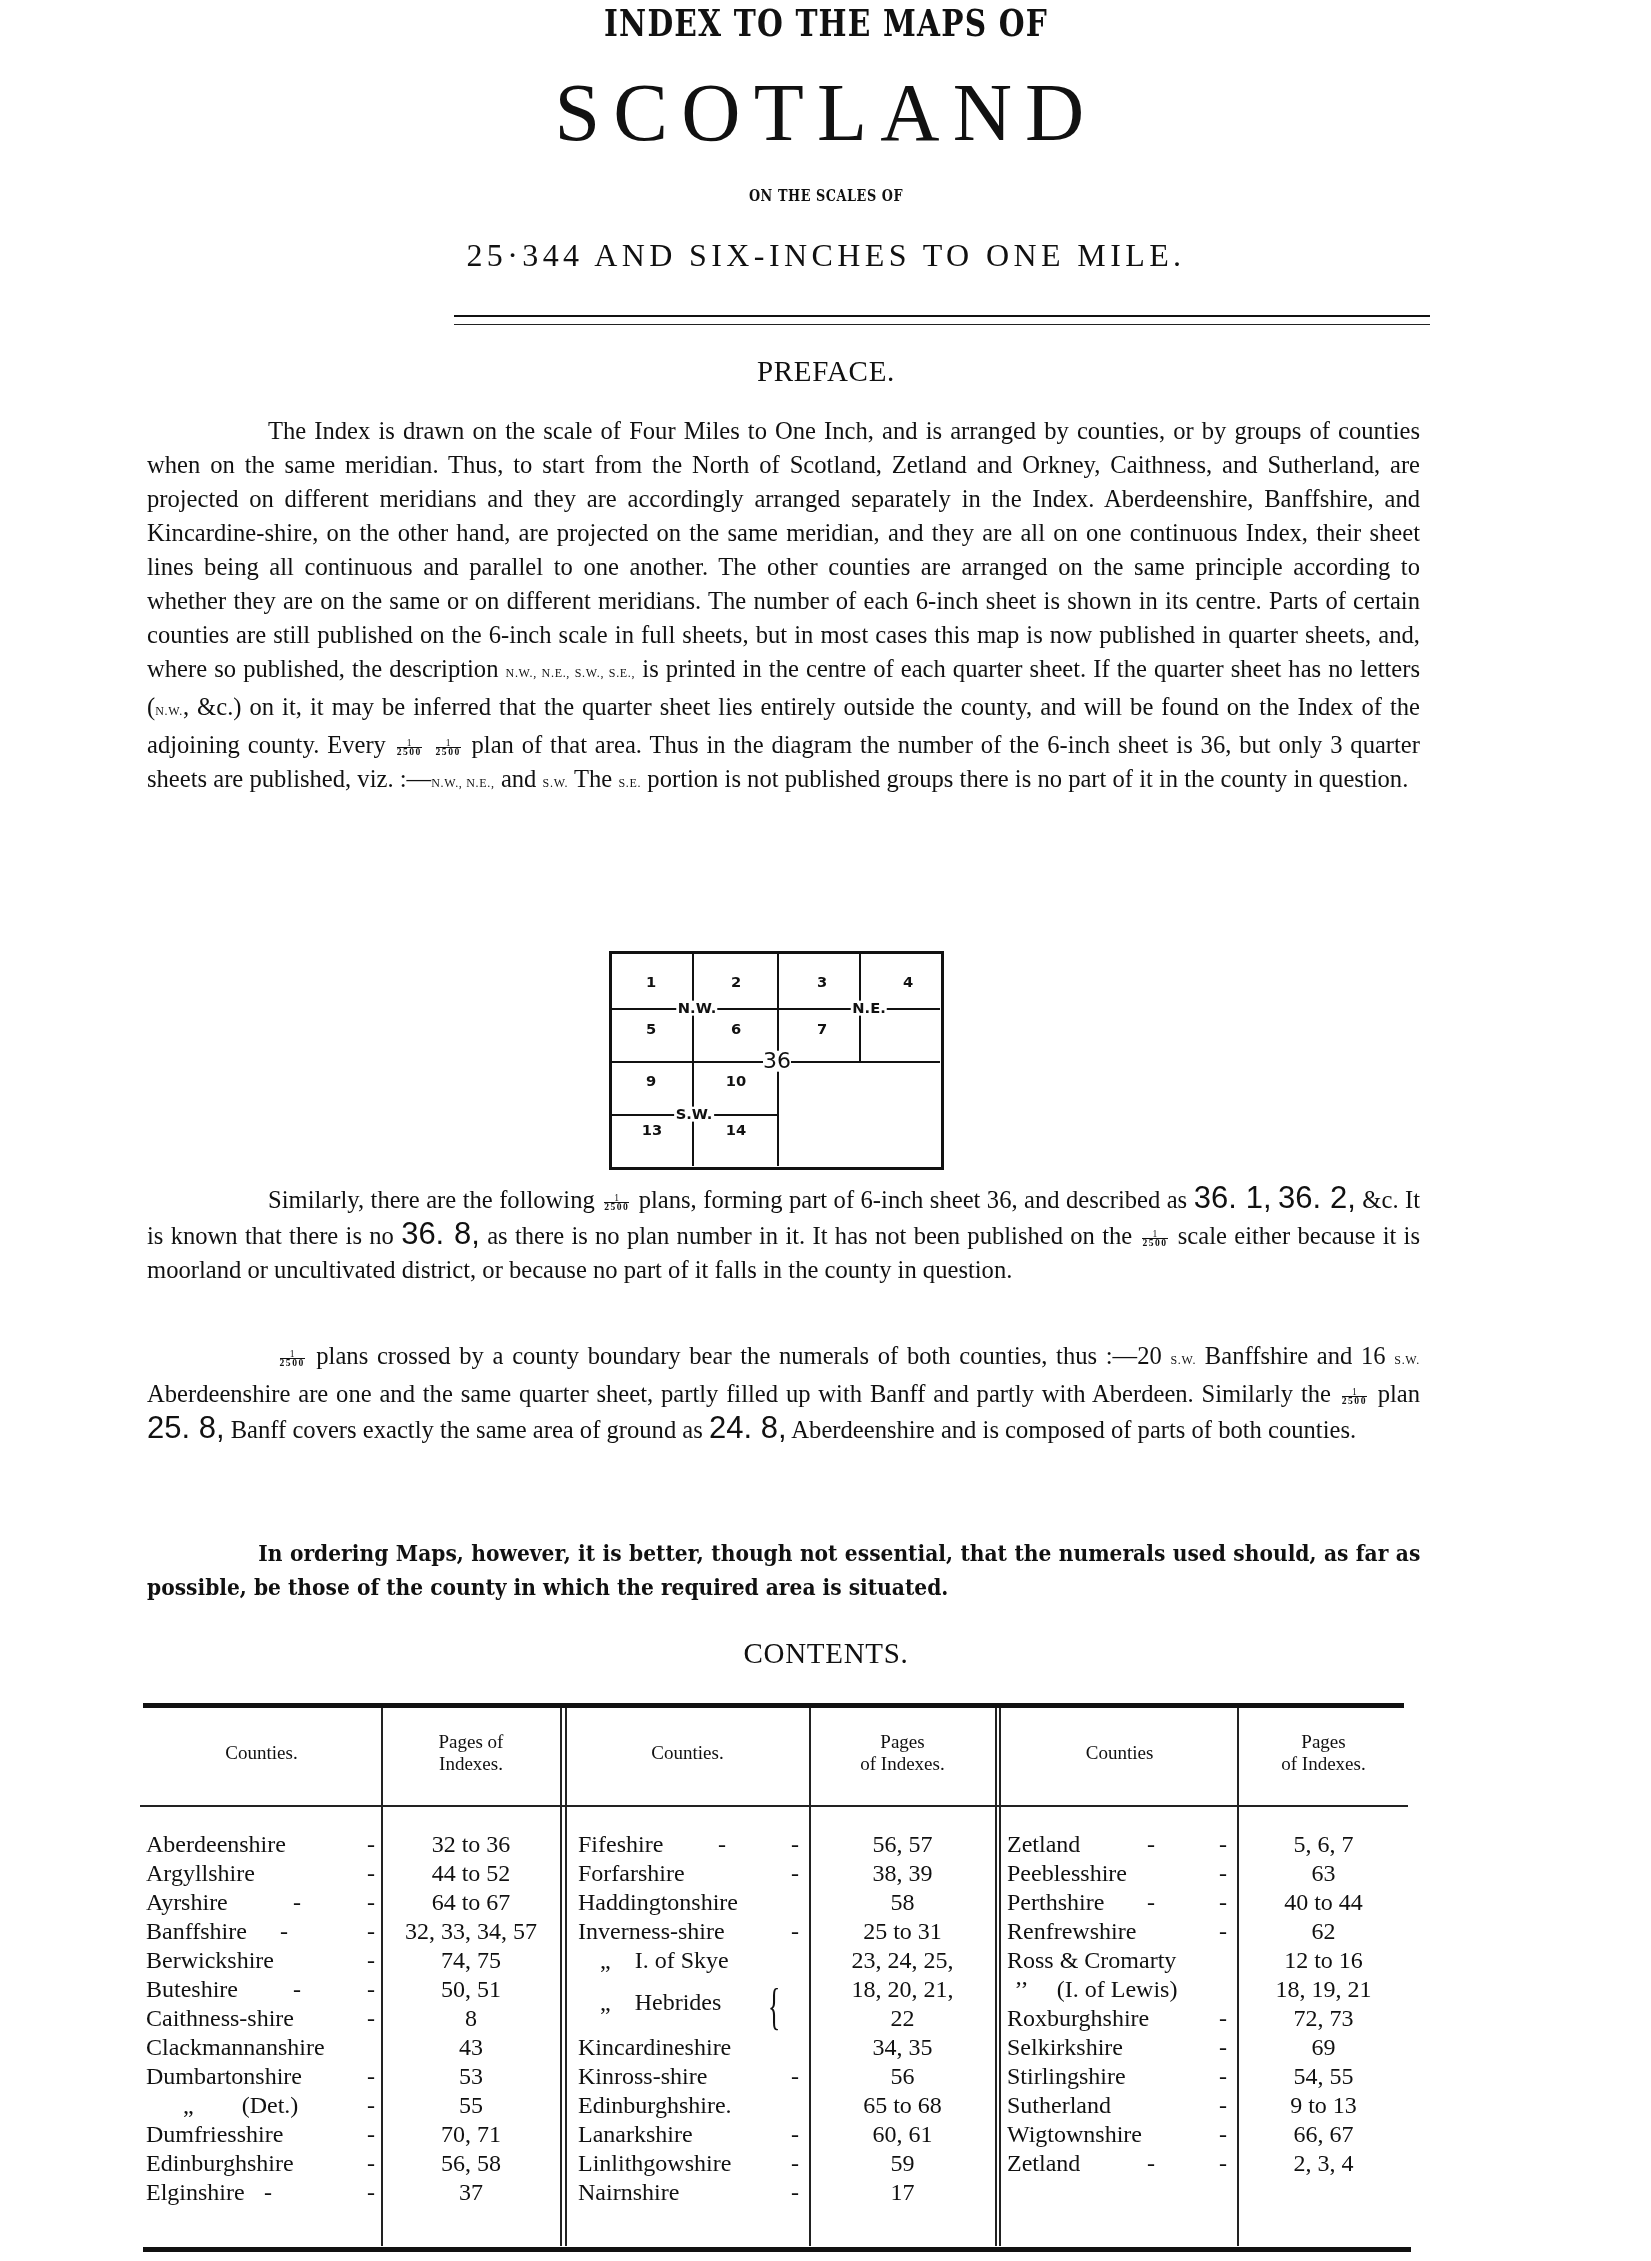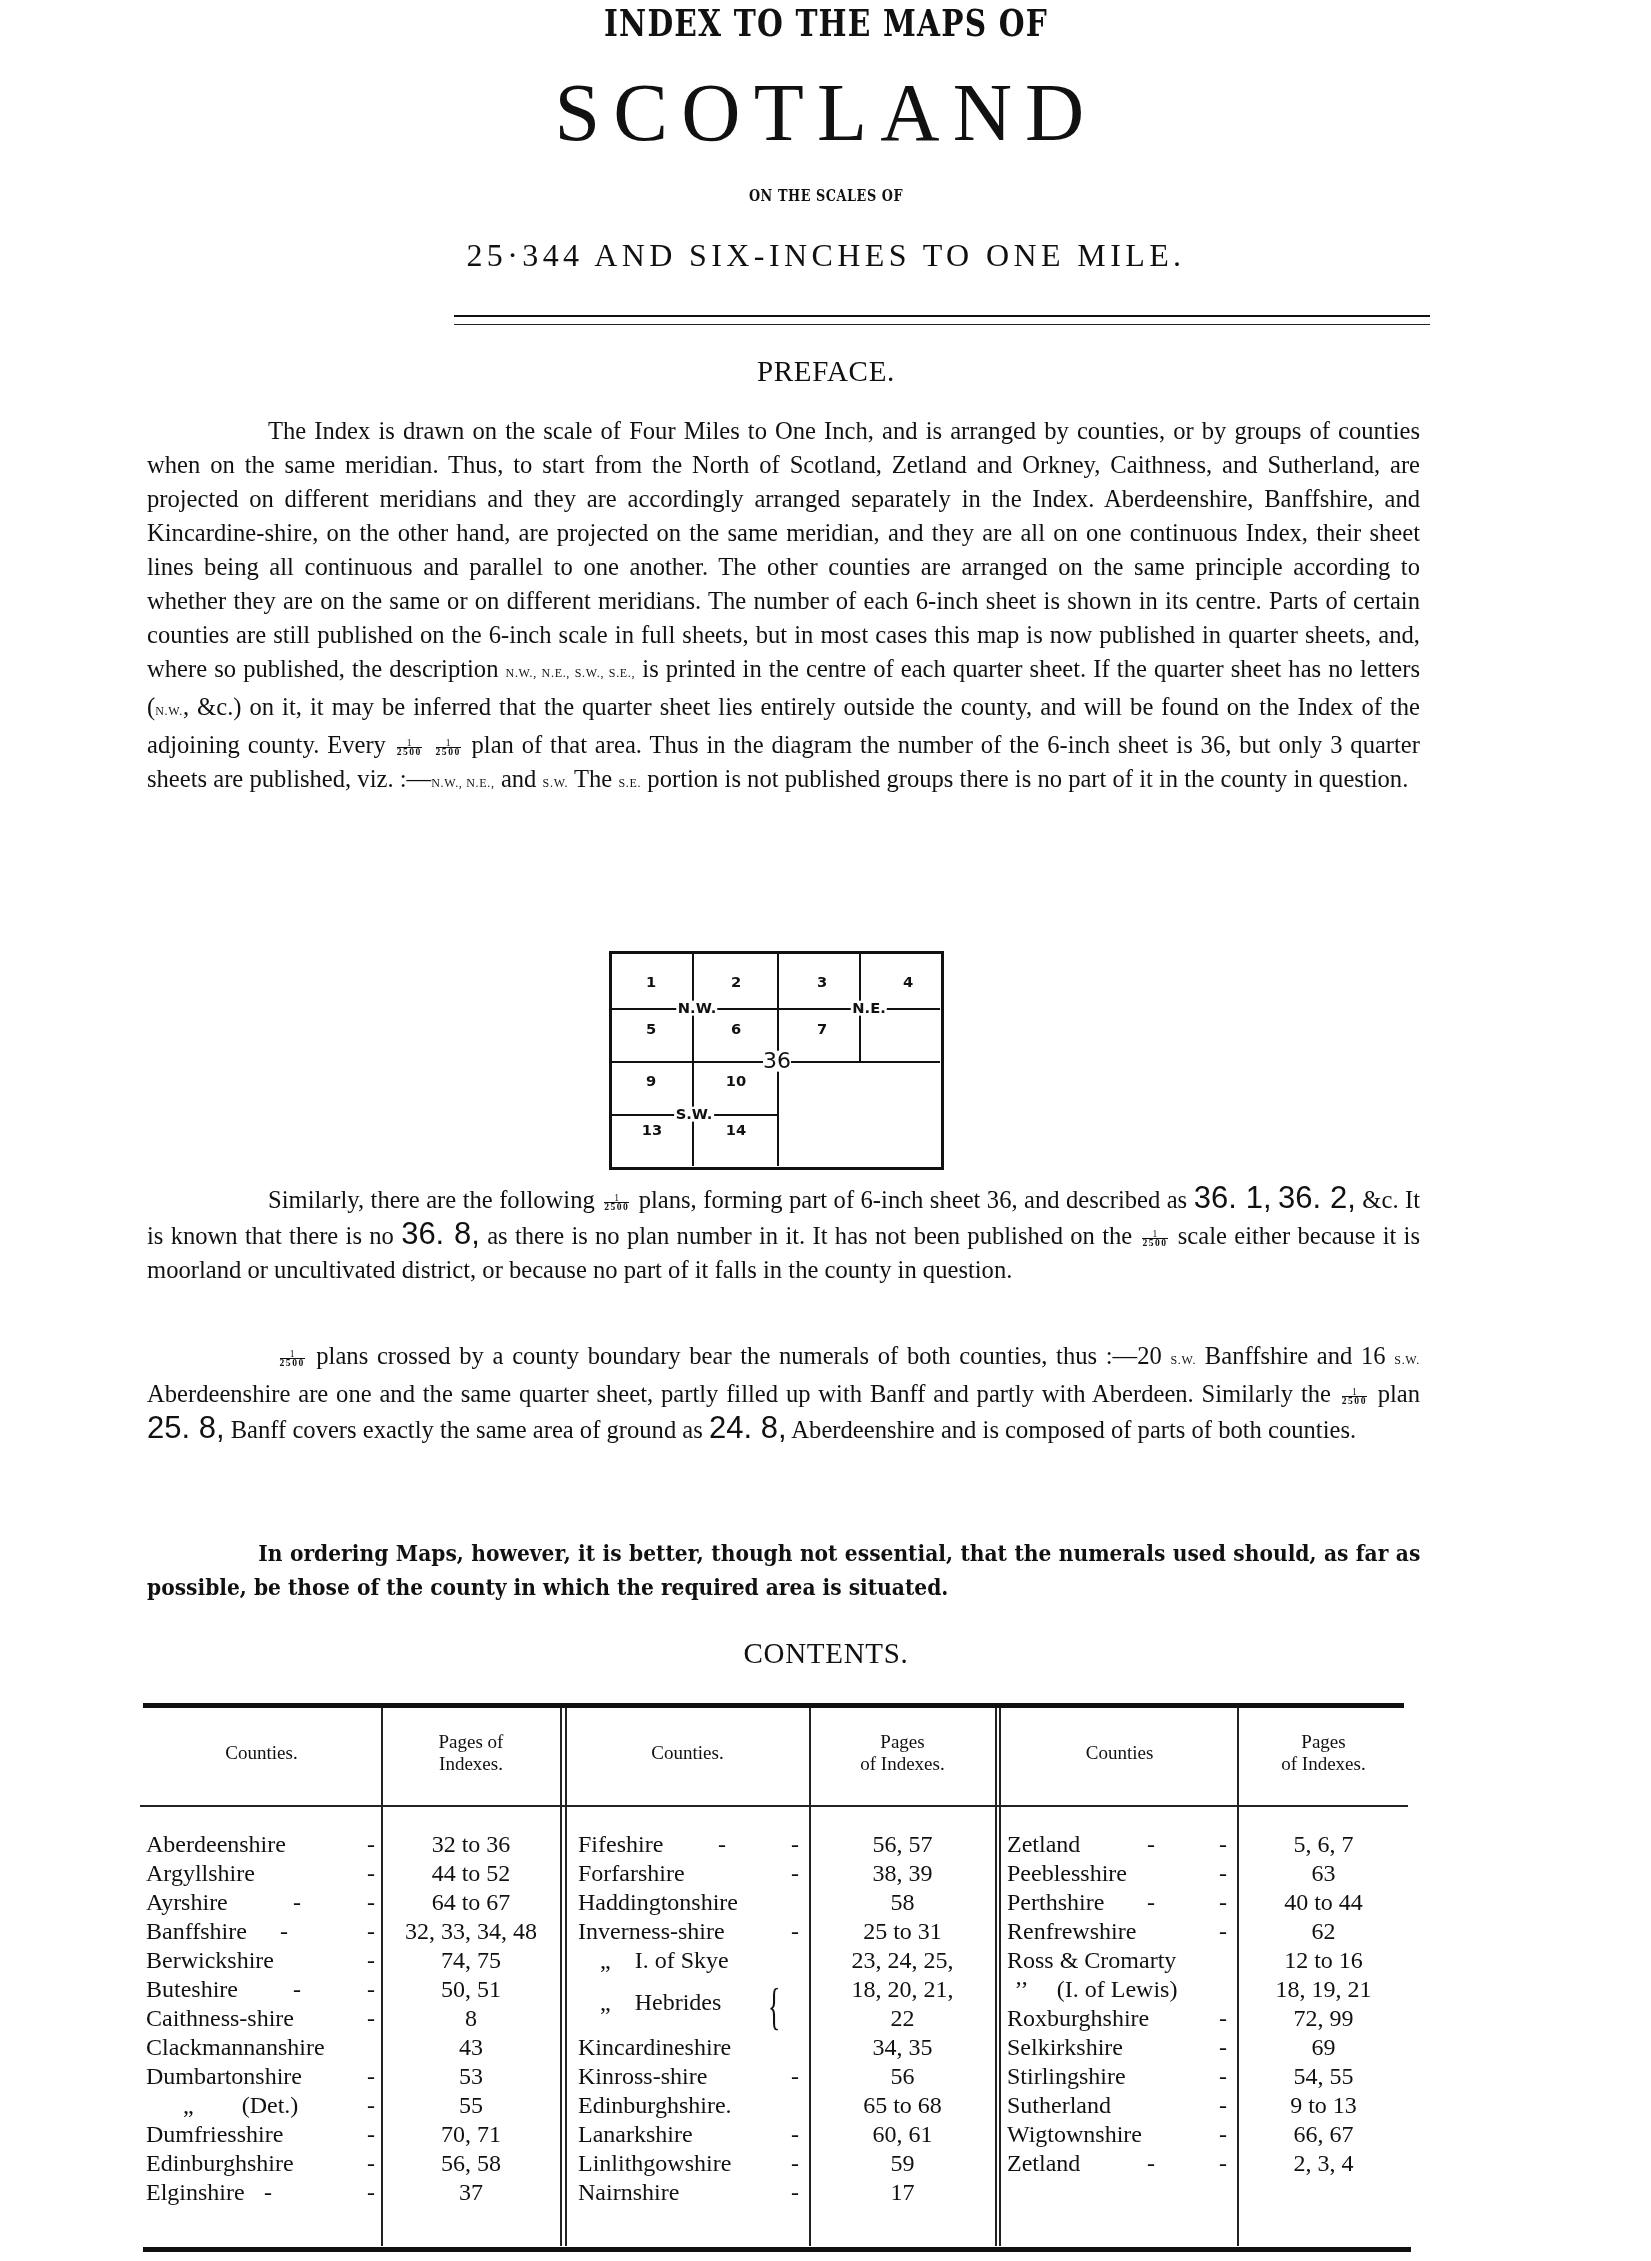--- a/index.html
+++ b/index.html
@@ -174,21 +174,21 @@
   <div class="row"><span>Dumbartonshire</span><span class="dash2" style="left:221px">-</span></div>
   <div class="row"><span style="white-space:pre;padding-left:37px">„        (Det.)</span><span class="dash2" style="left:221px">-</span></div>
   <div class="row"><span>Dumfriesshire</span><span class="dash2" style="left:221px">-</span></div>
   <div class="row"><span>Edinburghshire</span><span class="dash2" style="left:221px">-</span></div>
   <div class="row"><span>Elginshire</span><span class="dash1" style="left:118px">-</span><span class="dash2" style="left:221px">-</span></div>
 </div>
 <div class="col-pages" style="left:382px;top:1830px;width:178px;">
   <div class="row">32 to 36</div>
   <div class="row">44 to 52</div>
   <div class="row">64 to 67</div>
-  <div class="row">32, 33, 34, 48</div>
+  <div class="row">32, 33, 34, 57</div>
   <div class="row">74, 75</div>
   <div class="row">50, 51</div>
   <div class="row">8</div>
   <div class="row">43</div>
   <div class="row">53</div>
   <div class="row">55</div>
   <div class="row">70, 71</div>
   <div class="row">56, 58</div>
   <div class="row">37</div>
 </div>
@@ -238,20 +238,20 @@
   <div class="row"><span>Wigtownshire</span><span class="dash2" style="left:212px">-</span></div>
   <div class="row"><span>Zetland</span><span class="dash1" style="left:140px">-</span><span class="dash2" style="left:212px">-</span></div>
 </div>
 <div class="col-pages" style="left:1239px;top:1830px;width:169px;">
   <div class="row">5, 6, 7</div>
   <div class="row">63</div>
   <div class="row">40 to 44</div>
   <div class="row">62</div>
   <div class="row">12 to 16</div>
   <div class="row">18, 19, 21</div>
-  <div class="row">72, 99</div>
+  <div class="row">72, 73</div>
   <div class="row">69</div>
   <div class="row">54, 55</div>
   <div class="row">9 to 13</div>
   <div class="row">66, 67</div>
   <div class="row">2, 3, 4</div>
 </div>
 
 
 </body></html>

